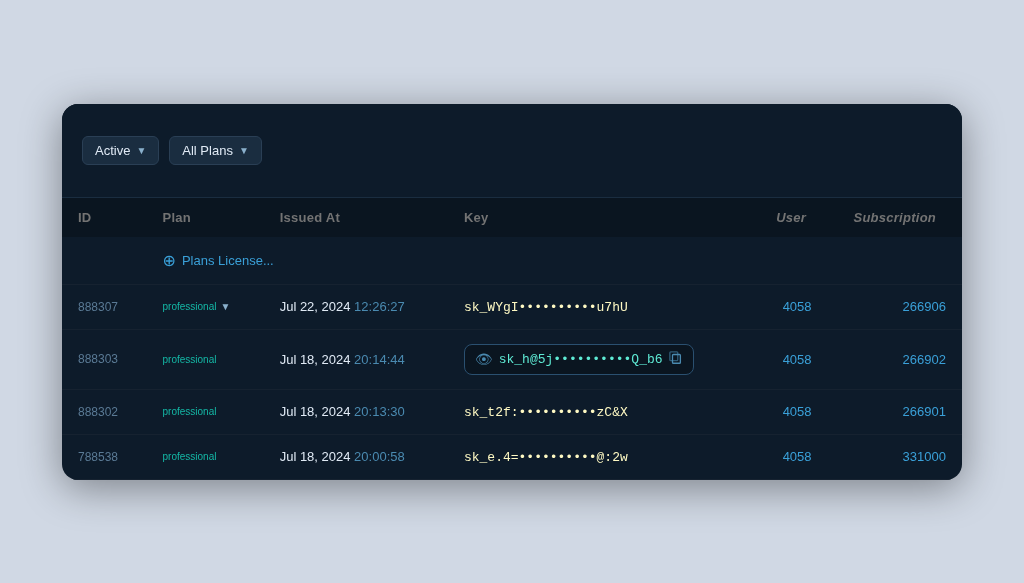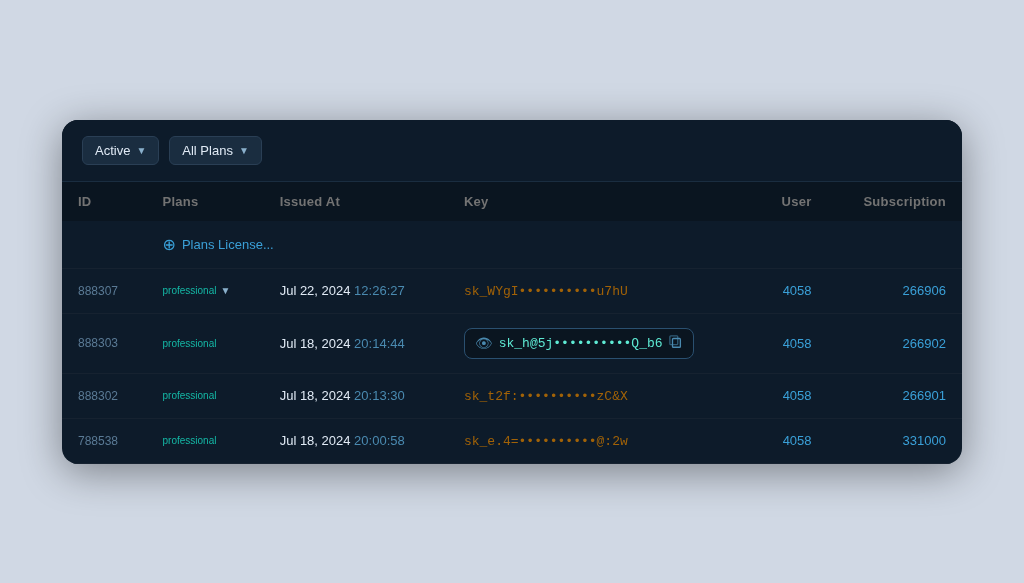--- a/index.html
+++ b/index.html
@@ -15,21 +15,21 @@
       background: #0d1b2a;
       border-radius: 16px;
       width: 900px;
       overflow: hidden;
       box-shadow: 0 8px 40px rgba(0,0,0,0.4);
     }
     .toolbar {
       display: flex;
       align-items: center;
       gap: 10px;
-      padding: 16px 20px;
+      padding: 32px 20px;
       background: #0d1b2a;
       border-bottom: 1px solid #1a2d40;
     }
     .dropdown-btn {
       display: flex;
       align-items: center;
       gap: 6px;
       background: #1a2d40;
       border: 1px solid #2a3f55;
       border-radius: 6px;
@@ -50,21 +50,21 @@
       background: #0a1520;
     }
     thead th {
       padding: 12px 16px;
       text-align: left;
       font-size: 13px;
       font-weight: 700;
       color: #737373;
       letter-spacing: 0.02em;
     }
-    thead th.right { text-align: right; }
+    thead th.right { text-align: center; font-style: italic; }
     tbody tr {
       border-bottom: 1px solid #162230;
     }
     tbody td {
       padding: 14px 16px;
       font-size: 13px;
       color: #8ab0cc;
     }
     .id-cell {
       color: #5a7a95;
@@ -84,21 +84,21 @@
       font-size: 10px;
     }
     .date-cell {
       color: #e0eaf5;
       font-size: 13px;
     }
     .date-cell .time {
       color: #4a8ab0;
     }
     .key-cell {
-      color: #a16207;
+      color: #fef9c3;
       font-size: 13px;
       font-family: 'Courier New', monospace;
     }
     .key-highlighted {
       display: flex;
       align-items: center;
       gap: 6px;
       background: #0a1520;
       border: 1px solid #2a5070;
       border-radius: 8px;
@@ -159,21 +159,21 @@
     <button class="dropdown-btn">
       <span>All Plans</span>
       <span class="chevron">▼</span>
     </button>
   </div>
 
   <table>
     <thead>
       <tr>
         <th>ID</th>
-        <th>Plans</th>
+        <th>Plan</th>
         <th>Issued At</th>
         <th>Key</th>
         <th class="right">User</th>
         <th class="right">Subscription</th>
       </tr>
     </thead>
     <tbody id="table-body">
       <tr class="create-row">
         <td></td>
         <td colspan="5">

